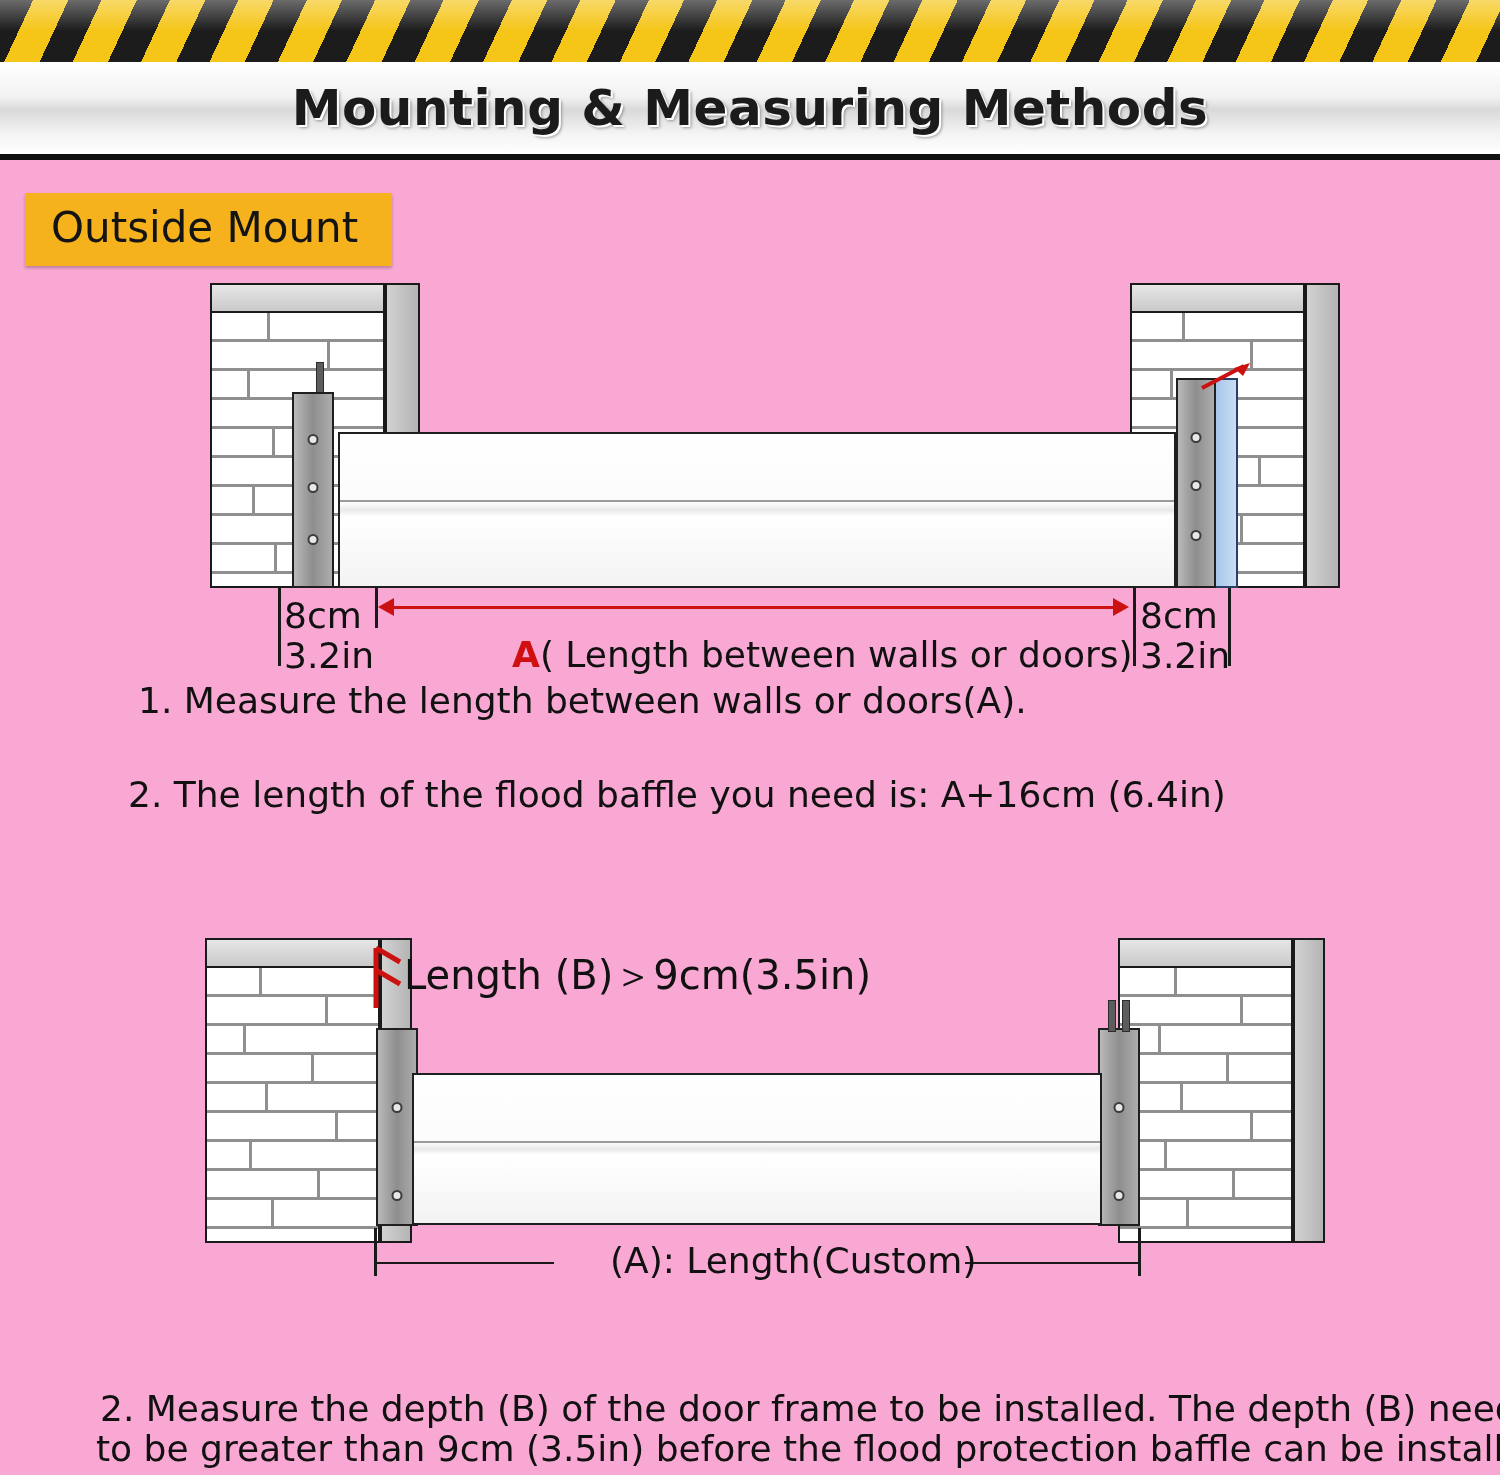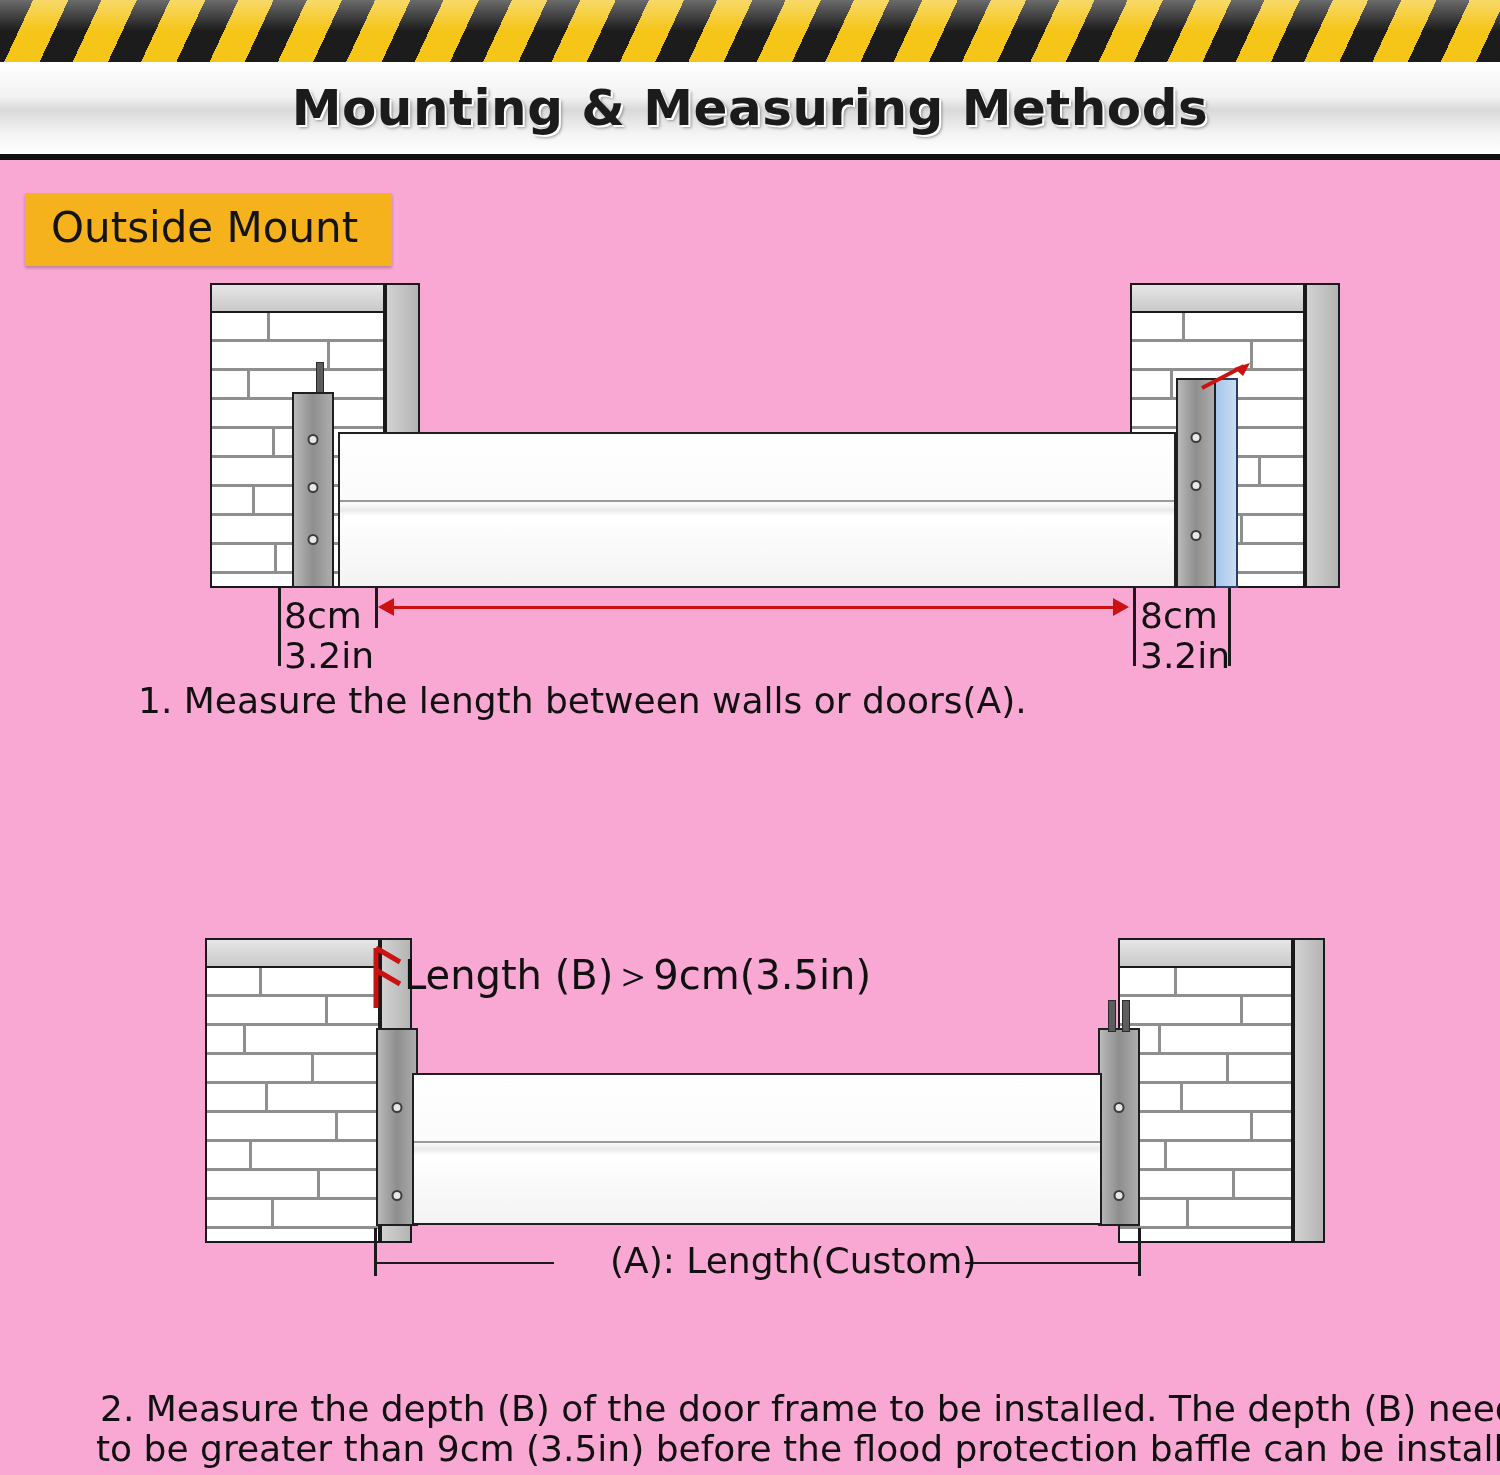--- a/index.html
+++ b/index.html
@@ -262,22 +262,26 @@
 
   <div class="dim-line" style="left:390px; top:606px; width:735px;"></div>
   <div class="dim-arrow left" style="left:378px; top:598px;"></div>
   <div class="dim-arrow right" style="left:1113px; top:598px;"></div>
 
   <div class="dim-text" style="left:284px; top:595px;">8cm</div>
   <div class="dim-text" style="left:284px; top:635px;">3.2in</div>
   <div class="dim-text" style="left:1140px; top:595px;">8cm</div>
   <div class="dim-text" style="left:1140px; top:635px;">3.2in</div>
 
+  <div class="caption" style="left:512px; top:634px;">
+    <span class="mark">A</span><span>( Length between walls or doors)</span>
+  </div>
 
   <div class="note" style="left:138px; top:680px;">1. Measure the length between walls or doors(A).</div>
+  <div class="note" style="left:128px; top:774px;">2. The length of the flood baffle you need is: A+16cm (6.4in)</div>
 
 
   <div class="cap" style="left:205px; top:938px; width:175px; height:30px;"></div>
   <div class="cap-side" style="left:380px; top:938px; width:32px; height:305px;"></div>
   <div class="brick" style="left:205px; top:966px; width:175px; height:277px;">
     <div class="vseam" style="left:52px;  top:0px;   height:29px;"></div>
     <div class="vseam" style="left:118px; top:29px;  height:29px;"></div>
     <div class="vseam" style="left:36px;  top:58px;  height:29px;"></div>
     <div class="vseam" style="left:104px; top:87px;  height:29px;"></div>
     <div class="vseam" style="left:58px;  top:116px; height:29px;"></div>

